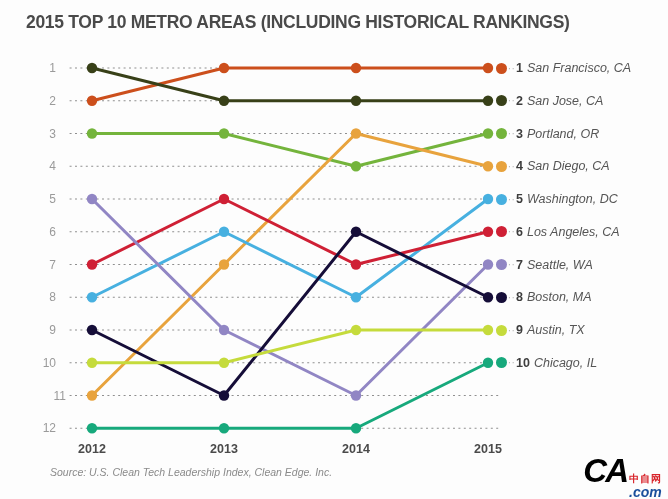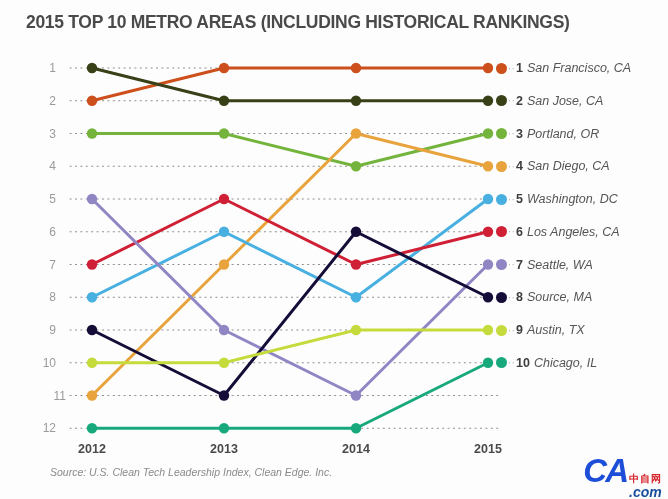--- a/index.html
+++ b/index.html
@@ -95,21 +95,21 @@
   }
   #watermark {
     position: absolute;
     right: 6px; top: 452px;
     display: flex;
     align-items: baseline;
     font-family: "Liberation Sans", sans-serif;
     font-weight: bold;
     font-style: italic;
   }
-  .wm-ca { font-size: 33px; color: #1d4ed8; letter-spacing: -2px; }
+  .wm-ca { font-size: 33px; color: #000000; letter-spacing: -2px; }
   .wm-168 { font-size: 33px; color: #1a4f9c; letter-spacing: -1px; }
   .wm-right { display: flex; flex-direction: column; margin-left: 2px; }
   .wm-cn { font-size: 10px; color: #d8232a; font-style: normal; letter-spacing: 1px; line-height: 1.05; }
   .wm-com { font-size: 14px; color: #1a4f9c; line-height: 1.05; }
 </style>
 </head>
 <body>
 
 <div id="page">
 
@@ -260,21 +260,21 @@
       <div class="legend-row" style="top: 255.5px;">
         <span class="legend-dot" style="background: rgb(145, 134, 196);"></span>
         <span class="legend-dots-sep">··</span>
         <span class="legend-rank">7</span>
         <span class="legend-name">Seattle, WA</span>
       </div>
       <div class="legend-row" style="top: 288.25px;">
         <span class="legend-dot" style="background: rgb(21, 13, 56);"></span>
         <span class="legend-dots-sep">··</span>
         <span class="legend-rank">8</span>
-        <span class="legend-name">Source, MA</span>
+        <span class="legend-name">Boston, MA</span>
       </div>
       <div class="legend-row" style="top: 321px;">
         <span class="legend-dot" style="background: rgb(197, 219, 60);"></span>
         <span class="legend-dots-sep">··</span>
         <span class="legend-rank">9</span>
         <span class="legend-name">Austin, TX</span>
       </div>
       <div class="legend-row" style="top: 353.75px;">
         <span class="legend-dot" style="background: rgb(23, 169, 124);"></span>
         <span class="legend-dots-sep">··</span>

